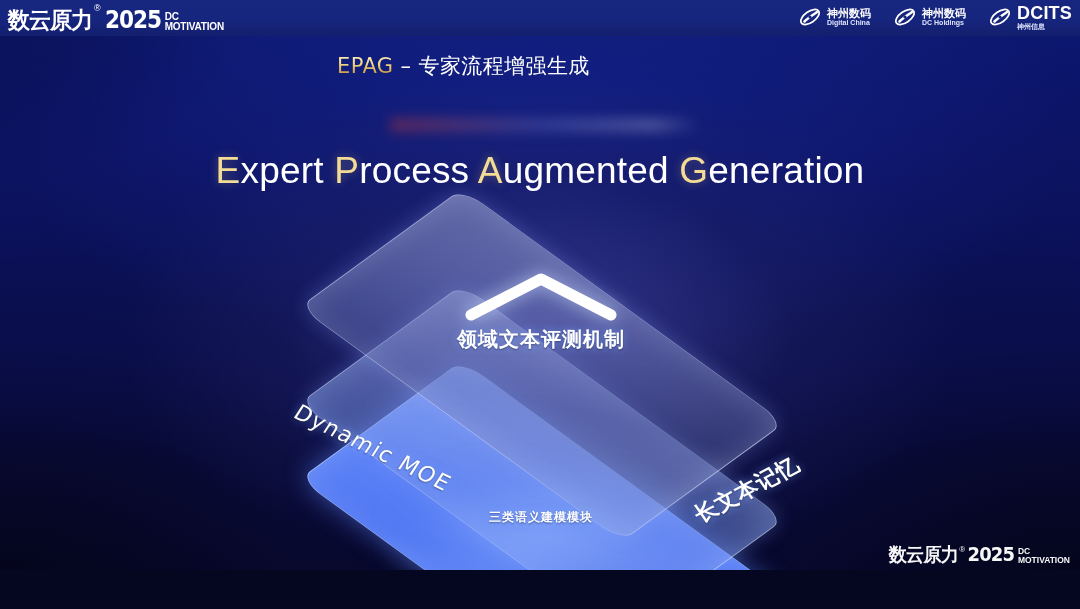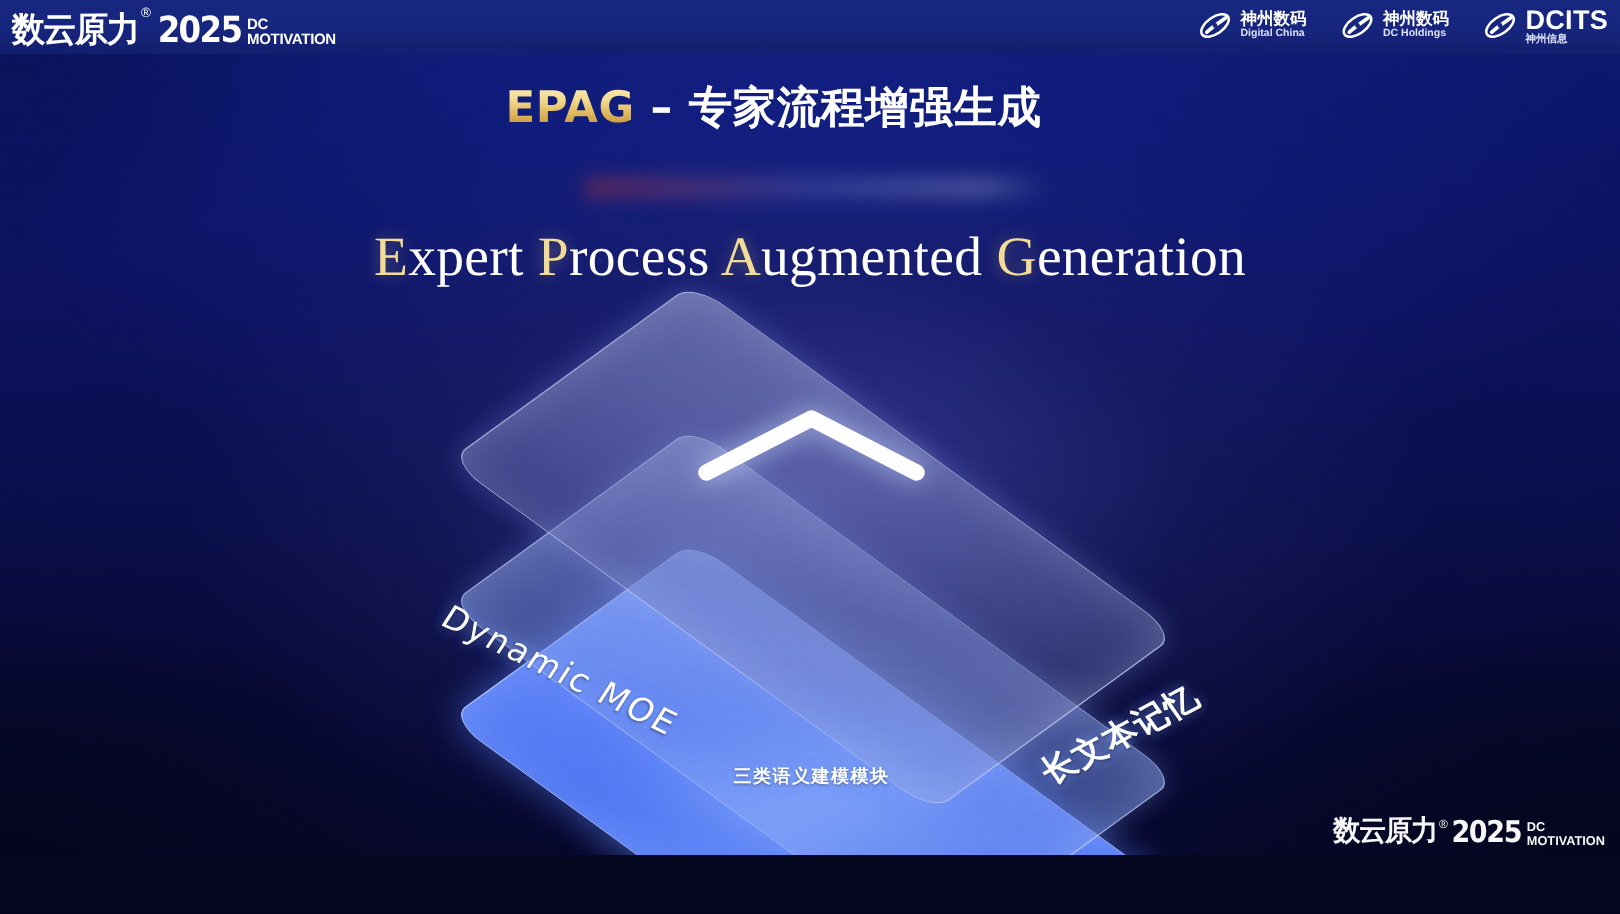--- a/index.html
+++ b/index.html
@@ -118,22 +118,22 @@
     font-weight: 700;
     color: #ffffff;
     letter-spacing: 0.2px;
     text-shadow: 0 1px 3px rgba(0,0,0,0.5);
     z-index: 6;
   }
   .epag-title {
     position: absolute;
     top: 52px; left: 337px;
     font-family: "DejaVu Sans", sans-serif;
-    font-size: 29px;
-    font-weight: 700;
+    font-size: 21px;
+    font-weight: 400;
     letter-spacing: 0.4px;
     z-index: 6;
     white-space: nowrap;
   }
   .epag-gold {
     background: linear-gradient(180deg, #fdf3c4 0%, #f2d98c 38%, #d9ae52 70%, #b8873a 100%);
     -webkit-background-clip: text;
     background-clip: text;
     color: transparent;
     -webkit-text-fill-color: transparent;
@@ -167,21 +167,21 @@
     filter: blur(6px);
     z-index: 4;
   }
 
   
   .subtitle {
     position: absolute;
     top: 150px;
     left: 0; width: 1080px;
     text-align: center;
-    font-family: Liberation Serif, serif;
+    font-family: Liberation Sans, sans-serif;
     font-size: 37px;
     font-weight: 400;
     letter-spacing: 0.2px;
     z-index: 5;
     white-space: nowrap;
   }
   .sub-cap {
     color: #f3dd96;
     text-shadow: 0 0 10px rgba(240,210,120,0.35);
   }
@@ -424,20 +424,21 @@
     <div class="plate plate-top">
       <div class="plate-inner"></div>
     </div>
 
     <span class="chevron">
       <svg viewBox="0 0 160 56" width="160" height="56" aria-hidden="true">
         <path d="M10 46 L80 10 L150 46" fill="none" stroke="#ffffff" stroke-width="11" stroke-linecap="round" stroke-linejoin="round"></path>
       </svg>
     </span>
 
+    <div class="lbl lbl-top">领域文本评测机制</div>
     <div class="lbl lbl-moe">Dynamic MOE</div>
     <div class="lbl lbl-mem">长文本记忆</div>
     <div class="lbl lbl-bot">三类语义建模模块</div>
 
   </div>
 
   <div class="watermark">
     <span class="wm-cn">数云原力</span>
     <span class="wm-reg">®</span>
     <span class="wm-year">2025</span>

